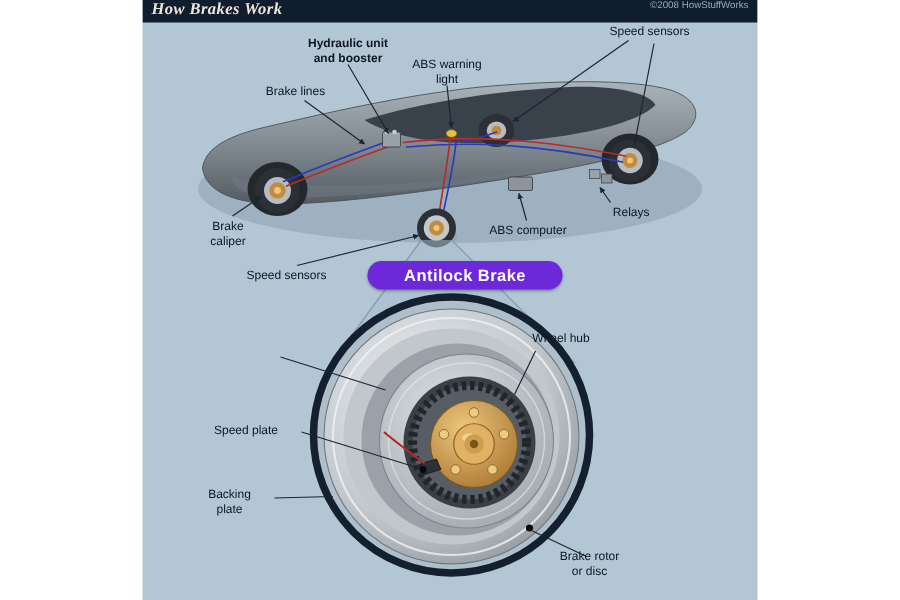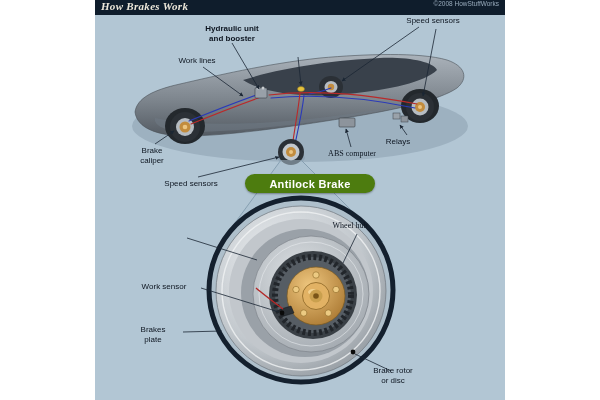--- a/index.html
+++ b/index.html
@@ -11,21 +11,21 @@
   .hdr { position:absolute; left:0; top:0; width:100%; height:15px; background:#0f1d2c;
          display:flex; align-items:flex-start; gap:9px; padding:0 6px; z-index:5; }
   .hdr .t1 { font-family:"Liberation Serif", serif; font-style:italic; font-weight:bold;
              font-size:11px; color:#ece7da; letter-spacing:.3px; white-space:nowrap; }
   .hdr .t2 { font-size:10.5px; font-weight:bold; color:#ffffff; letter-spacing:.2px; white-space:nowrap; }
   .hdr .cr { margin-left:auto; font-size:6.5px; color:#97a9ba; white-space:nowrap; }
   .art { position:absolute; left:0; top:0; width:410px; height:400px; z-index:1; }
   .lbl { position:absolute; font-size:8px; line-height:1.2; color:#0d1520;
          text-align:center; white-space:pre-line; z-index:3; }
   .banner { position:absolute; left:150px; top:174px; width:130px; height:19px;
-            background:#4d7c0f; border-radius:10px; color:#ffffff; font-weight:bold;
+            background:#6d28d9; border-radius:10px; color:#ffffff; font-weight:bold;
             font-size:11px; display:flex; align-items:center; justify-content:center;
             letter-spacing:.3px; z-index:4; box-shadow:0 1px 2px rgba(0,0,0,.35); }
 </style>
 </head>
 <body>
 
 <div class="stage">
   <div class="panel">
 
     <div class="hdr">
@@ -165,30 +165,32 @@
         <path d="M 106,288 L 184,312"></path>
         <path d="M 88,332 L 127,331"></path>
         <path d="M 296,371 L 260,354"></path>
       </g>
       <circle cx="187" cy="313" r="2.4" fill="#0a0a0a"></circle>
       <circle cx="258" cy="352" r="2.4" fill="#0a0a0a"></circle>
     </svg>
 
     <div class="lbl" style="left:102px; top:24px; width:70px;font-weight:bold;">Hydraulic unit
 and booster</div>
+    <div class="lbl" style="left:172px; top:38px; width:62px;">ABS warning
+light</div>
     <div class="lbl" style="left:302px; top:16px; width:72px;">Speed sensors</div>
-    <div class="lbl" style="left:70px; top:56px; width:64px;">Work lines</div>
+    <div class="lbl" style="left:70px; top:56px; width:64px;">Brake lines</div>
     <div class="lbl" style="left:27px; top:146px; width:60px;text-align:center;">Brake
 caliper</div>
     <div class="lbl" style="left:60px; top:179px; width:72px;">Speed sensors</div>
-    <div class="lbl" style="left:222px; top:149px; width:70px;font-family:Liberation Serif, serif;">ABS computer</div>
-    <div class="lbl" style="left:278px; top:137px; width:50px;">Relays</div>
+    <div class="lbl" style="left:222px; top:149px; width:70px;">ABS computer</div>
+    <div class="lbl" style="left:288px; top:137px; width:50px;text-align:right;">Relays</div>
 
     <div class="banner">Antilock Brake</div>
-    <div class="lbl" style="left:224px; top:221px; width:62px;font-family:Liberation Serif, serif;">Wheel hub</div>
-    <div class="lbl" style="left:33px; top:282px; width:72px;">Work sensor</div>
-    <div class="lbl" style="left:28px; top:325px; width:60px;">Brakes
+    <div class="lbl" style="left:248px; top:221px; width:62px;">Wheel hub</div>
+    <div class="lbl" style="left:33px; top:282px; width:72px;">Speed plate</div>
+    <div class="lbl" style="left:28px; top:325px; width:60px;">Backing
 plate</div>
     <div class="lbl" style="left:267px; top:366px; width:62px;">Brake rotor
 or disc</div>
 
   </div>
 </div>
 
 </body></html>

